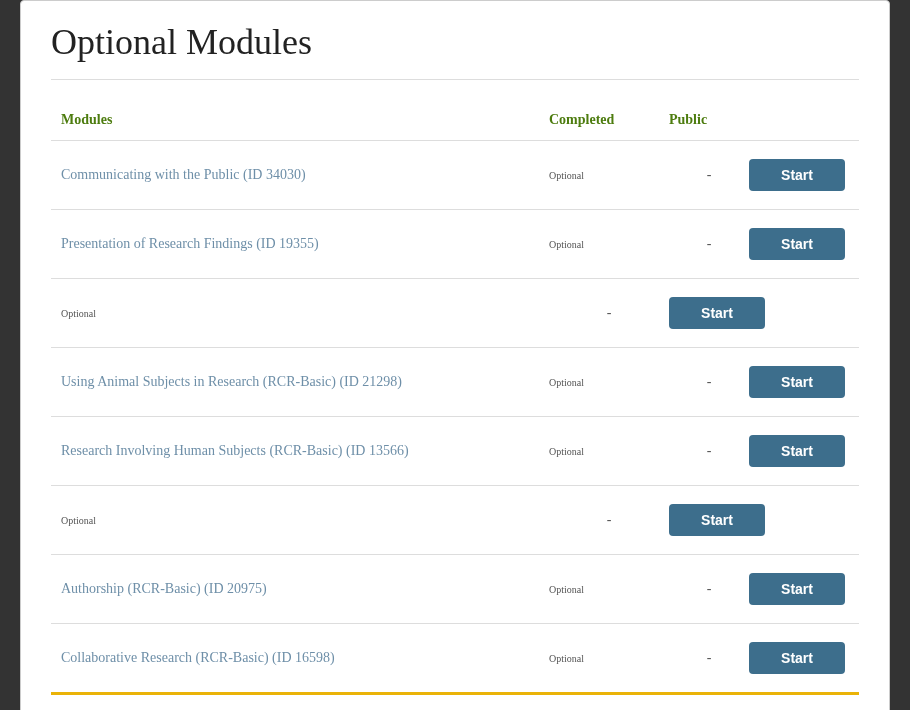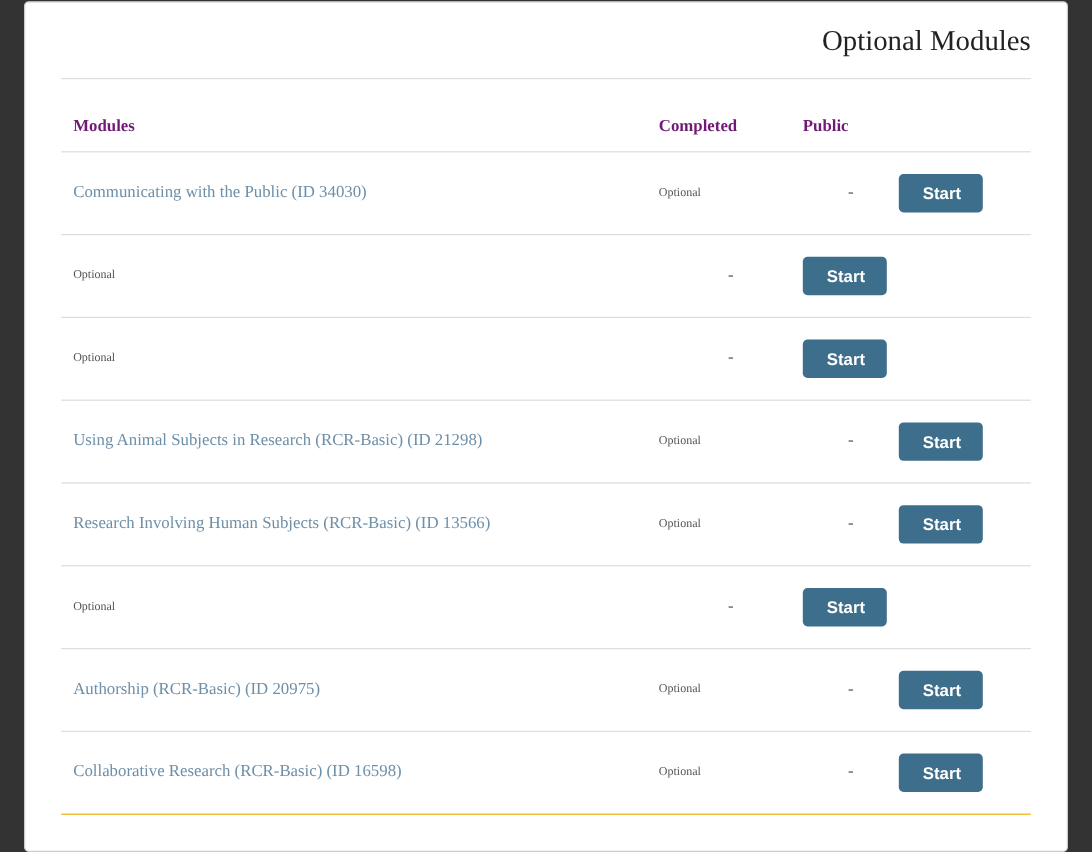--- a/index.html
+++ b/index.html
@@ -19,53 +19,53 @@
 
     .card {
       background: #fff;
       width: 870px;
       border: 1px solid #ccc;
       border-radius: 4px;
       padding: 20px 30px 30px 30px;
     }
 
     .page-title {
-      text-align: right;
-      font-size: 24px;
+      text-align: left;
+      font-size: 36px;
       font-weight: normal;
       color: #222;
       margin-bottom: 24px;
       padding-bottom: 16px;
       border-bottom: 1px solid #ddd;
     }
 
     .table-header {
       display: grid;
       grid-template-columns: 1fr 120px 80px 100px;
       padding: 8px 10px;
       margin-bottom: 4px;
     }
 
     .table-header-cell {
       font-size: 14px;
       font-weight: bold;
-      color: #701a75;
+      color: #4d7c0f;
     }
 
     .module-row {
       display: grid;
       grid-template-columns: 1fr 120px 80px 100px;
       align-items: center;
       padding: 18px 10px;
       border-top: 1px solid #ddd;
       background: #fff;
     }
 
     .module-row:last-child {
-      border-bottom: 1px solid #eab308;
+      border-bottom: 3px solid #eab308;
     }
 
     .module-name {
       font-size: 14px;
       color: #6e8fa8;
     }
 
     .module-completed {
       font-size: 10px;
       color: #555;
@@ -79,21 +79,21 @@
 
     .start-button {
       background-color: #3d6e8c;
       color: #fff;
       border: none;
       border-radius: 4px;
       padding: 8px 20px;
       font-size: 14px;
       font-weight: bold;
       cursor: pointer;
-      width: 70px;
+      width: 96px;
     }
   </style>
 </head>
 <body>
 
 <div class="card">
   <h1 class="page-title">Optional Modules</h1>
 
   <div class="table-header">
     <div class="table-header-cell">Modules</div>
@@ -103,20 +103,21 @@
   </div>
 
   <div id="table-body">
       <div class="module-row">
         <div class="module-name">Communicating with the Public (ID 34030)</div>
         <div class="module-completed">Optional</div>
         <div class="module-score">-</div>
         <button class="start-button">Start</button>
       </div>
       <div class="module-row">
+        <div class="module-name">Presentation of Research Findings (ID 19355)</div>
         <div class="module-completed">Optional</div>
         <div class="module-score">-</div>
         <button class="start-button">Start</button>
       </div>
       <div class="module-row">
         <div class="module-completed">Optional</div>
         <div class="module-score">-</div>
         <button class="start-button">Start</button>
       </div>
       <div class="module-row">

